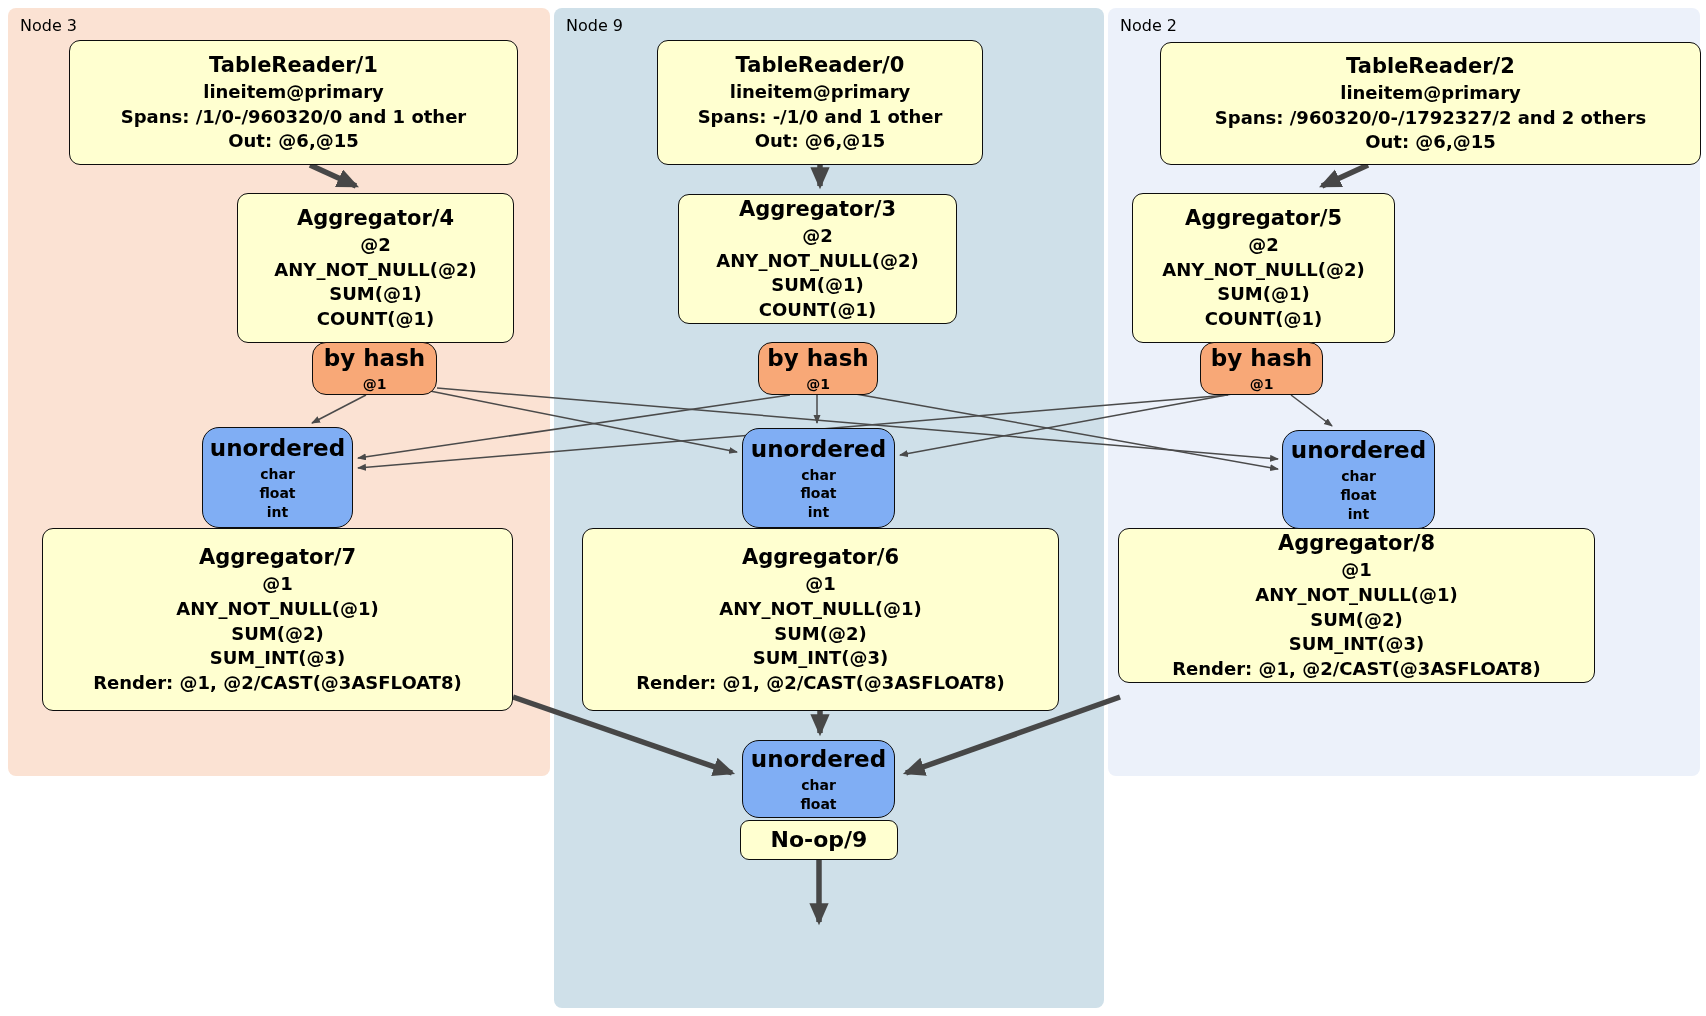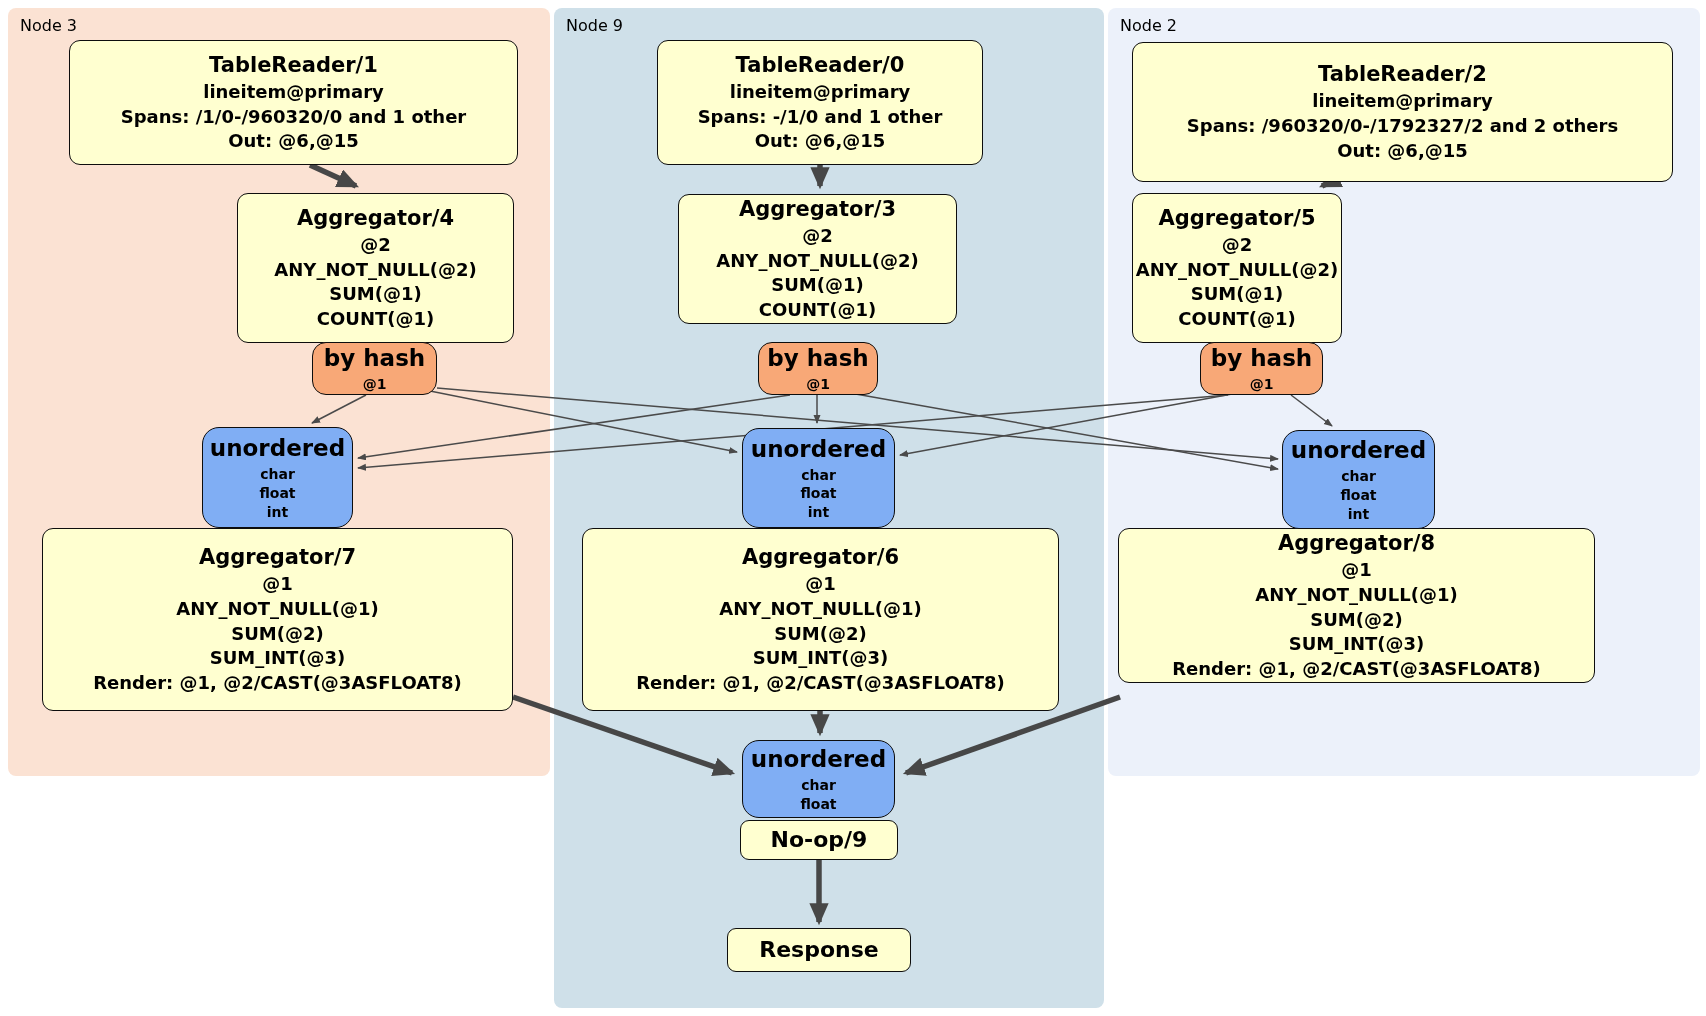--- a/index.html
+++ b/index.html
@@ -77,42 +77,42 @@
     <div class="pline">lineitem@primary</div>
     <div class="pline">Spans: /1/0-/960320/0 and 1 other</div>
     <div class="pline">Out: @6,@15</div>
   </div>
   <div class="pbox yellow" style="left:657px;top:40px;width:326px;height:125px;">
     <div class="ptitle">TableReader/0</div>
     <div class="pline">lineitem@primary</div>
     <div class="pline">Spans: -/1/0 and 1 other</div>
     <div class="pline">Out: @6,@15</div>
   </div>
-  <div class="pbox yellow" style="left:1132px;top:42px;width:541px;height:140px;">
+  <div class="pbox yellow" style="left:1160px;top:42px;width:541px;height:123px;">
     <div class="ptitle">TableReader/2</div>
     <div class="pline">lineitem@primary</div>
     <div class="pline">Spans: /960320/0-/1792327/2 and 2 others</div>
     <div class="pline">Out: @6,@15</div>
   </div>
 
   <div class="pbox yellow" style="left:237px;top:193px;width:277px;height:150px;">
     <div class="ptitle">Aggregator/4</div>
     <div class="pline">@2</div>
     <div class="pline">ANY_NOT_NULL(@2)</div>
     <div class="pline">SUM(@1)</div>
     <div class="pline">COUNT(@1)</div>
   </div>
   <div class="pbox yellow" style="left:678px;top:194px;width:279px;height:130px;">
     <div class="ptitle">Aggregator/3</div>
     <div class="pline">@2</div>
     <div class="pline">ANY_NOT_NULL(@2)</div>
     <div class="pline">SUM(@1)</div>
     <div class="pline">COUNT(@1)</div>
   </div>
-  <div class="pbox yellow" style="left:1132px;top:193px;width:210px;height:150px;">
+  <div class="pbox yellow" style="left:1132px;top:193px;width:263px;height:150px;">
     <div class="ptitle">Aggregator/5</div>
     <div class="pline">@2</div>
     <div class="pline">ANY_NOT_NULL(@2)</div>
     <div class="pline">SUM(@1)</div>
     <div class="pline">COUNT(@1)</div>
   </div>
 
   <div class="pbox orange sm" style="left:312px;top:342px;width:125px;height:53px;">
     <div class="ptitle">by hash</div>
     <div class="pline">@1</div>
@@ -171,17 +171,14 @@
   </div>
 
   <div class="pbox blue sm" style="left:742px;top:740px;width:153px;height:78px;">
     <div class="ptitle">unordered</div>
     <div class="pline">char</div>
     <div class="pline">float</div>
   </div>
   <div class="pbox yellow pill" style="left:740px;top:820px;width:158px;height:40px;border-radius:9px;">
     <div class="ptitle">No-op/9</div>
   </div>
-  <div class="pbox yellow pill" style="left:727px;top:928px;width:184px;height:44px;border-radius:9px;">
-    <div class="ptitle">Response</div>
-  </div>
 
 </div>
 
 </body></html>

